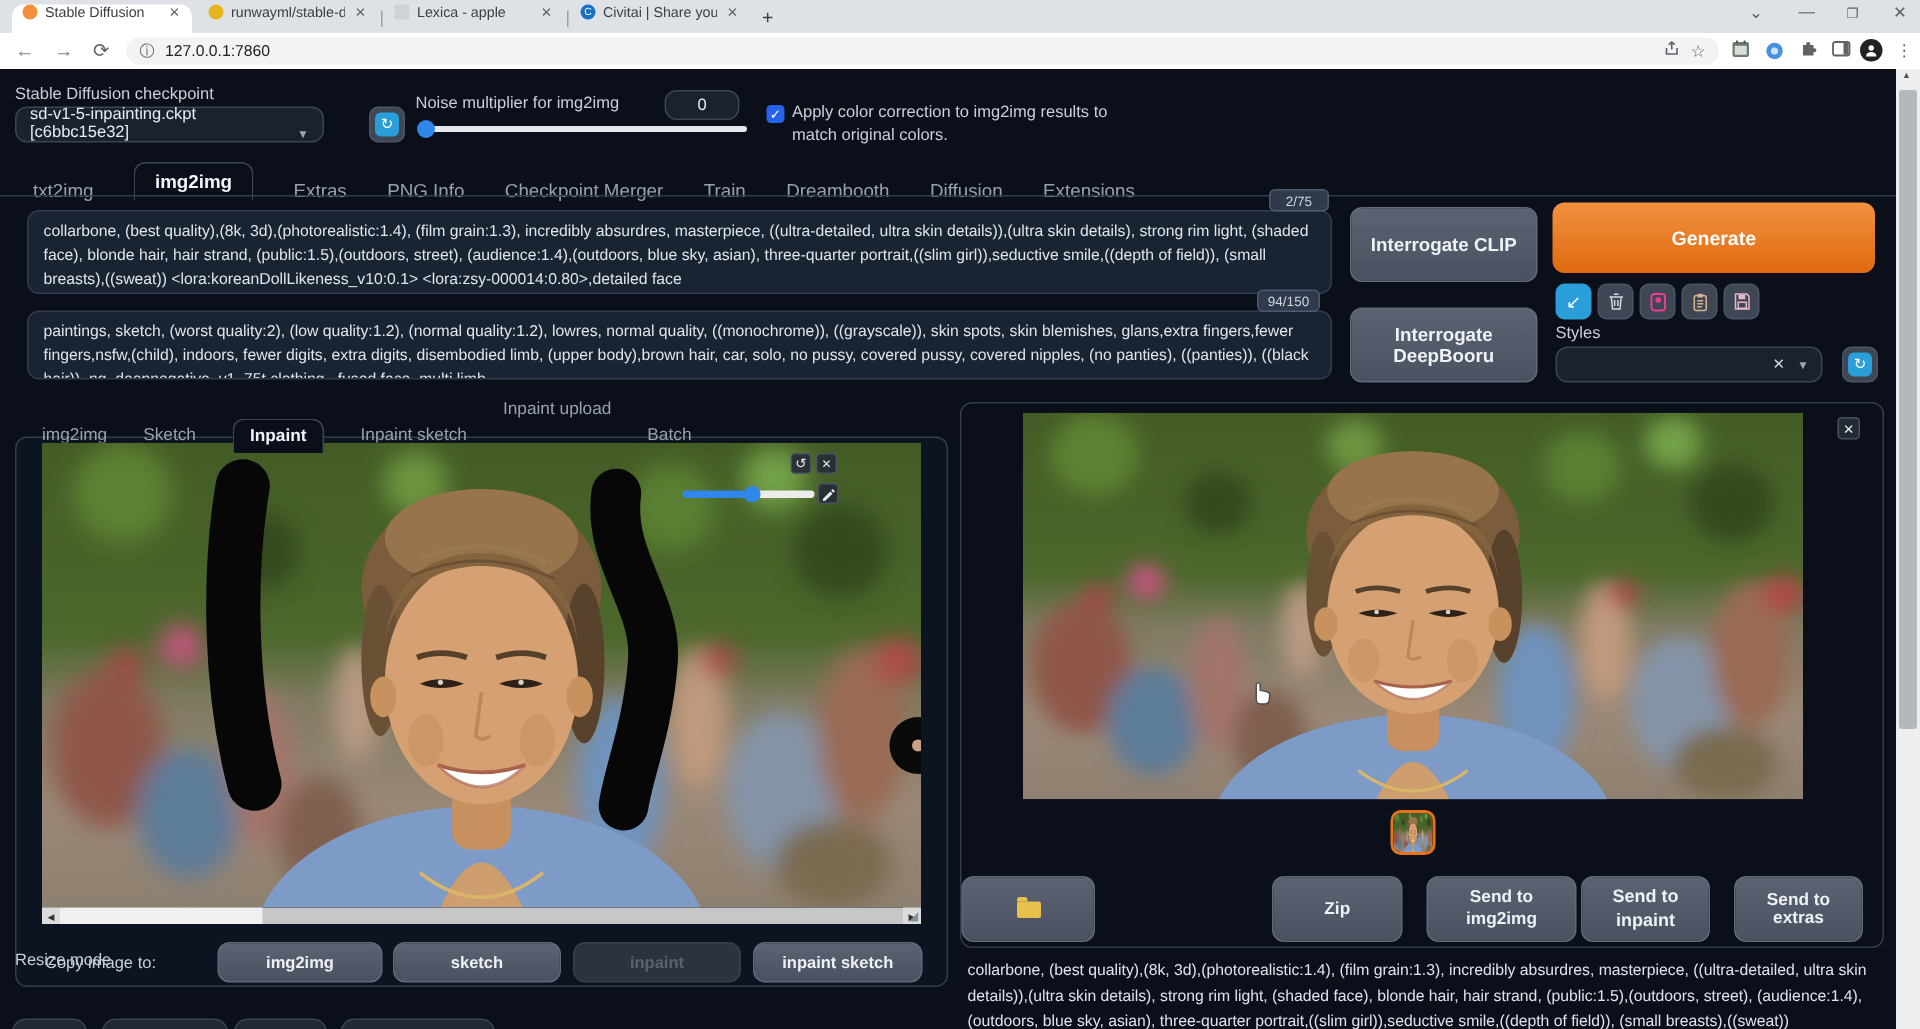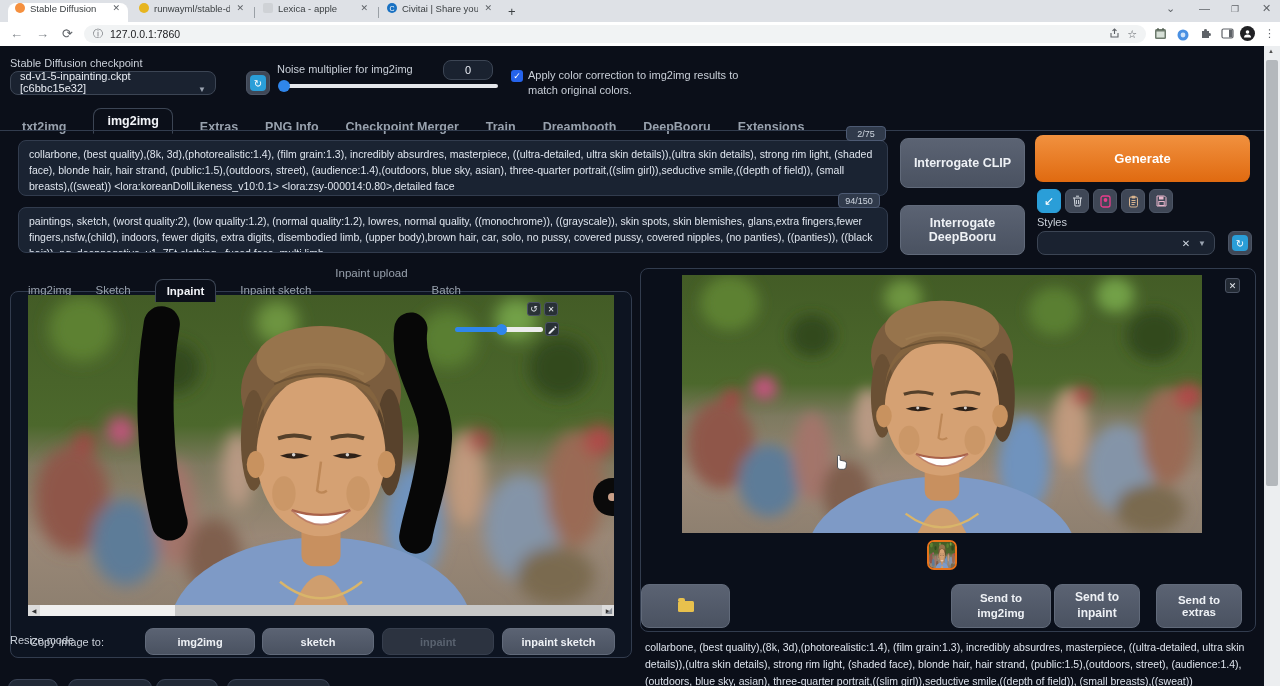--- a/index.html
+++ b/index.html
@@ -30,21 +30,21 @@
   .sb-up { left:1268px; top:48px; font-size:6px; color:#505050; }
   .sb-thumb { left:1266px; top:60px; width:12px; height:426px; background:#b4b8bc; border-radius:2px; }
 
   
   .lbl { font-size:11px; color:#c9cfd8; }
   .input-box { background:#1a2230; border:1px solid #3c4554; border-radius:8px; color:#e8ecf3; }
   .graybtn { background:linear-gradient(180deg,#5b6373,#4a5261); border:1px solid #616a7a; border-radius:8px; color:#eef1f5; font-weight:bold; display:flex; align-items:center; justify-content:center; text-align:center; cursor:pointer; }
   .minibtn { width:24px; height:24px; background:#3f4756; border:1px solid #4c5565; border-radius:6px; display:flex; align-items:center; justify-content:center; }
   .bluesq { background:#2a9ed8; border-radius:4px; color:#fff; display:flex; align-items:center; justify-content:center; }
 
-  .maintab { font-size:12.5px; color:#98a1ad;font-weight:bold; }
+  .maintab { font-size:12.5px; color:#98a1ad; }
   .maintab.active { color:#f2f4f8; font-weight:bold; background:#0b0f19; border:1px solid #3c4554; border-bottom:1px solid #0b0f19; border-radius:8px 8px 0 0; padding:5px 13px; }
   .tabline { background:#323c4e; height:1px; }
 
   .counter { background:#303a4b; border:1px solid #4d5a73; border-radius:4px; color:#cfd6e0; font-size:9px; display:flex; align-items:center; justify-content:center; z-index:5; }
   .promptbox { background:#1a2332; border:1px solid #323c4e; border-radius:8px; padding:6px 10px; font-size:10.5px; line-height:1.5; color:#dfe5ee; overflow:hidden; }
 
   .subtab { font-size:11.5px; color:#98a1ad; }
   .subtab.active { color:#f2f4f8; font-weight:bold; background:#0b0f19; border:1px solid #3c4554; border-bottom:none; border-radius:8px 8px 0 0; padding:5px 11px; z-index:3; }
 
   .panelbox { border:1px solid #323c4e; border-radius:8px; background:#0d1421; }
@@ -232,21 +232,21 @@
   <div class="abs lbl" style="left:528px;top:68px;width:215px;line-height:1.35">Apply color correction to img2img results to match original colors.</div>
 
   <div class="abs" style="left:22px;top:108px;display:flex;align-items:flex-end;gap:27px">
     <span class="maintab">txt2img</span>
     <span class="maintab active">img2img</span>
     <span class="maintab">Extras</span>
     <span class="maintab">PNG Info</span>
     <span class="maintab">Checkpoint Merger</span>
     <span class="maintab">Train</span>
     <span class="maintab">Dreambooth</span>
-    <span class="maintab">DeepBooru</span>
+    <span class="maintab">Diffusion</span>
     <span class="maintab">Extensions</span>
   </div>
   <div class="abs tabline" style="left:0px;top:130px;width:1264px"></div>
 
   <div class="abs counter" style="left:846px;top:126px;width:40px;height:15px">2/75</div>
   <div class="abs promptbox" style="left:18px;top:140px;width:870px;height:56px">collarbone, (best quality),(8k, 3d),(photorealistic:1.4), (film grain:1.3), incredibly absurdres, masterpiece, ((ultra-detailed, ultra skin details)),(ultra skin details), strong rim light, (shaded face), blonde hair, hair strand, (public:1.5),(outdoors, street), (audience:1.4),(outdoors, blue sky, asian), three-quarter portrait,((slim girl)),seductive smile,((depth of field)), (small breasts),((sweat)) &lt;lora:koreanDollLikeness_v10:0.1&gt; &lt;lora:zsy-000014:0.80&gt;,detailed face</div>
 
   <div class="abs counter" style="left:838px;top:193px;width:42px;height:15px">94/150</div>
   <div class="abs promptbox" style="left:18px;top:207px;width:870px;height:46px">paintings, sketch, (worst quality:2), (low quality:1.2), (normal quality:1.2), lowres, normal quality, ((monochrome)), ((grayscale)), skin spots, skin blemishes, glans,extra fingers,fewer fingers,nsfw,(child), indoors, fewer digits, extra digits, disembodied limb, (upper body),brown hair, car, solo, no pussy, covered pussy, covered nipples, (no panties), ((panties)), ((black hair)), ng_deepnegative_v1_75t,clothing, ,fused face, multi limb,</div>
 
@@ -355,20 +355,21 @@
 
   <div class="abs" style="left:927px;top:540px;width:30px;height:30px;border:2px solid #e8731a;border-radius:7px;overflow:hidden;background:#0a0f1a">
     <svg class="fill" viewBox="0 0 600 320" preserveAspectRatio="none">
         <use href="#woman-scene"></use>
       </svg>
   </div>
 
   <div class="abs graybtn" style="left:641px;top:584px;width:89px;height:44px">
     <span class="folder-ic"></span>
   </div>
+  <div class="abs graybtn" style="left:848px;top:584px;width:87px;height:44px;font-size:11.5px">Zip</div>
   <div class="abs graybtn" style="left:951px;top:584px;width:100px;height:44px;font-size:11.5px;line-height:1.3;padding:0 14px">Send to img2img</div>
   <div class="abs graybtn" style="left:1054px;top:584px;width:86px;height:44px;font-size:12px;line-height:1.3;padding:0 3px">Send to inpaint</div>
   <div class="abs graybtn" style="left:1156px;top:584px;width:86px;height:44px;font-size:11.5px;padding:0 16px">Send to extras</div>
 
   <div class="abs infotext" style="left:645px;top:639px;width:607px;height:47px;overflow:hidden">collarbone, (best quality),(8k, 3d),(photorealistic:1.4), (film grain:1.3), incredibly absurdres, masterpiece, ((ultra-detailed, ultra skin details)),(ultra skin details), strong rim light, (shaded face), blonde hair, hair strand, (public:1.5),(outdoors, street), (audience:1.4),(outdoors, blue sky, asian), three-quarter portrait,((slim girl)),seductive smile,((depth of field)), (small breasts),((sweat)) &lt;lora:koreanDollLikeness_v10:0.1&gt; &lt;lora:zsy-000014:0.80&gt;,detailed face</div>
 
   <div class="abs scrollbar"></div>
   <div class="abs sb-up">▲</div>
   <div class="abs sb-thumb"></div>
 

